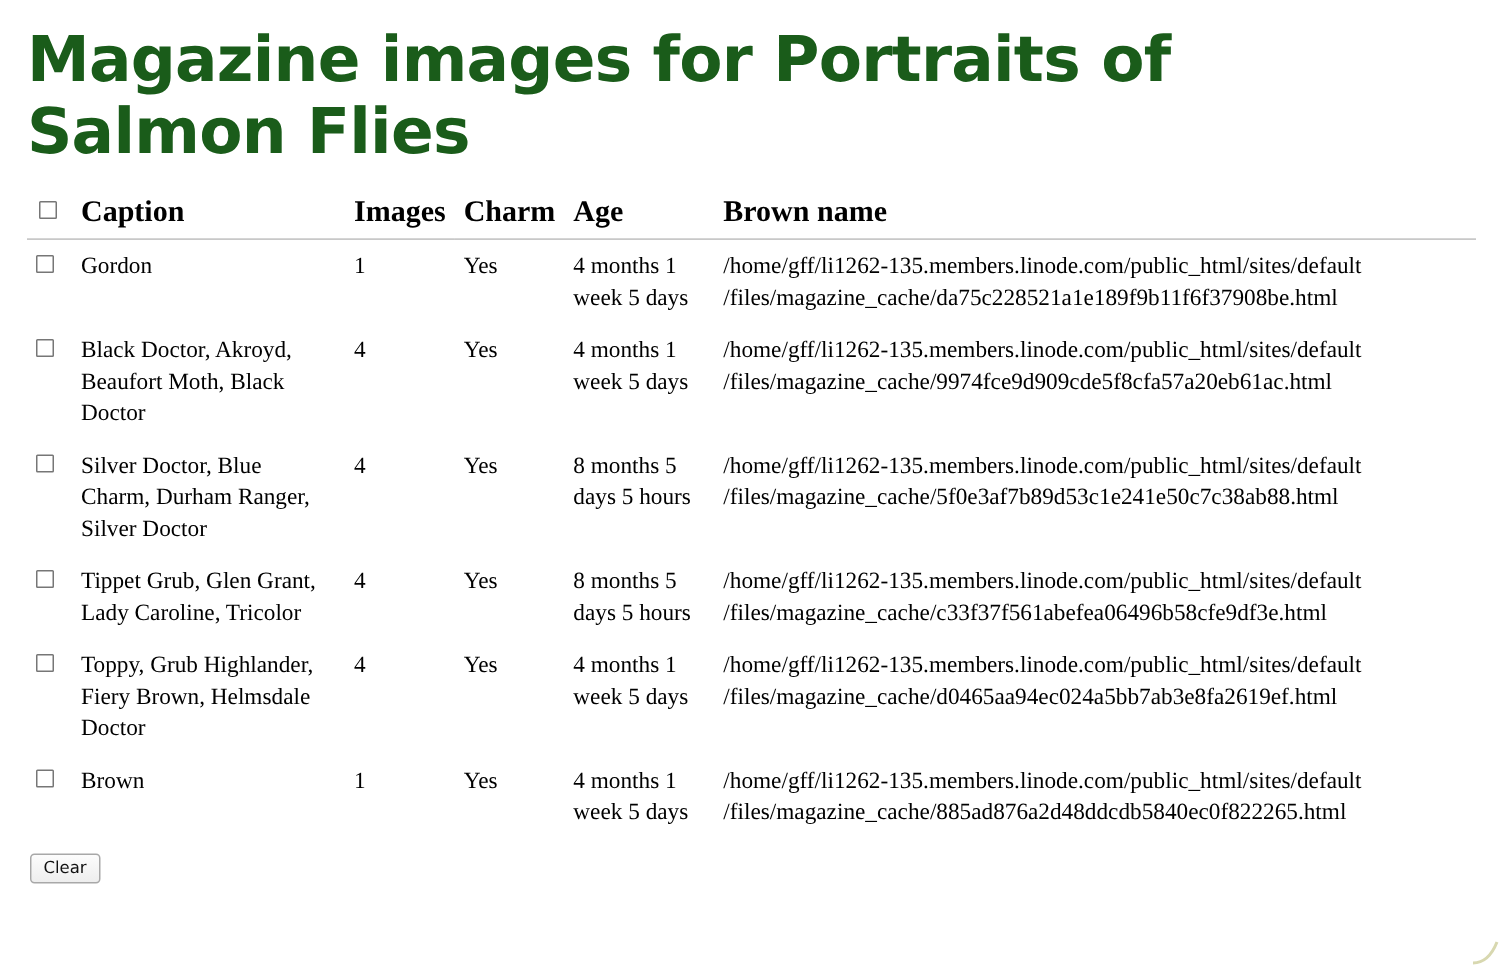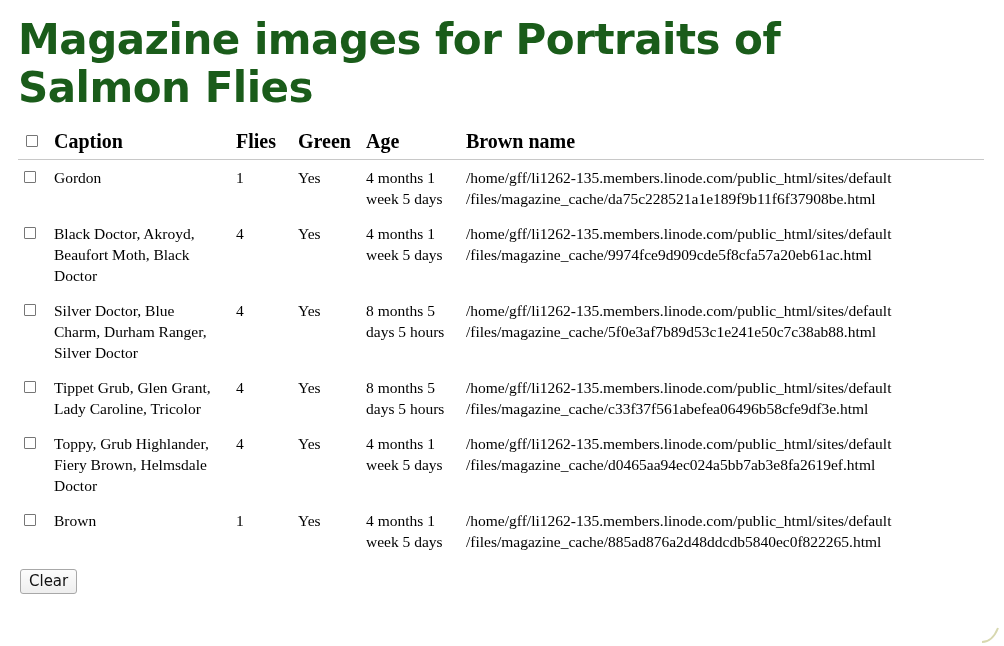--- a/index.html
+++ b/index.html
@@ -82,21 +82,21 @@
     white-space: nowrap;
   }
   .file-line {
     display: block;
   }
   .file-line.indent {
     
   }
   .clear-button {
     font-family: "DejaVu Sans", sans-serif;
-    font-size: 15px;
+    font-size: 11px;
     padding: 2px 8px 3px 8px;
     margin: 10px 0 0 2px;
     background: linear-gradient(#fcfcfc, #eeeeee);
     border: 1px solid #a8a8a8;
     border-radius: 3px;
     color: #111111;
     cursor: pointer;
   }
   .corner-mark {
     position: absolute;
@@ -123,22 +123,22 @@
       <col class="col-cached">
       <col class="col-age">
       <col class="col-file">
     </colgroup>
     <thead>
       <tr>
         <th>
           <span class="hdr-check-box"></span>
         </th>
         <th>Caption</th>
-        <th>Flies</th>
-        <th>Green</th>
+        <th>Images</th>
+        <th>Charm</th>
         <th>Age</th>
         <th>Brown name</th>
       </tr>
     </thead>
     <tbody>
 
       <tr>
         <td>
           <span class="row-check-box"></span>
         </td>

